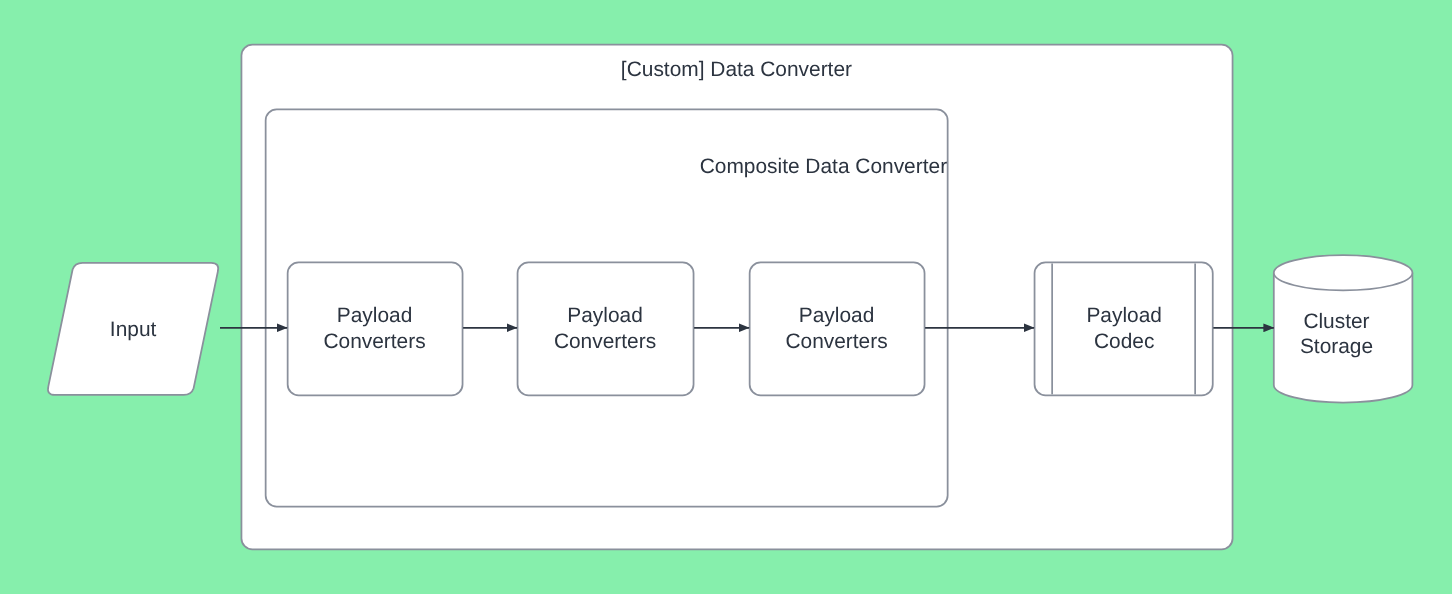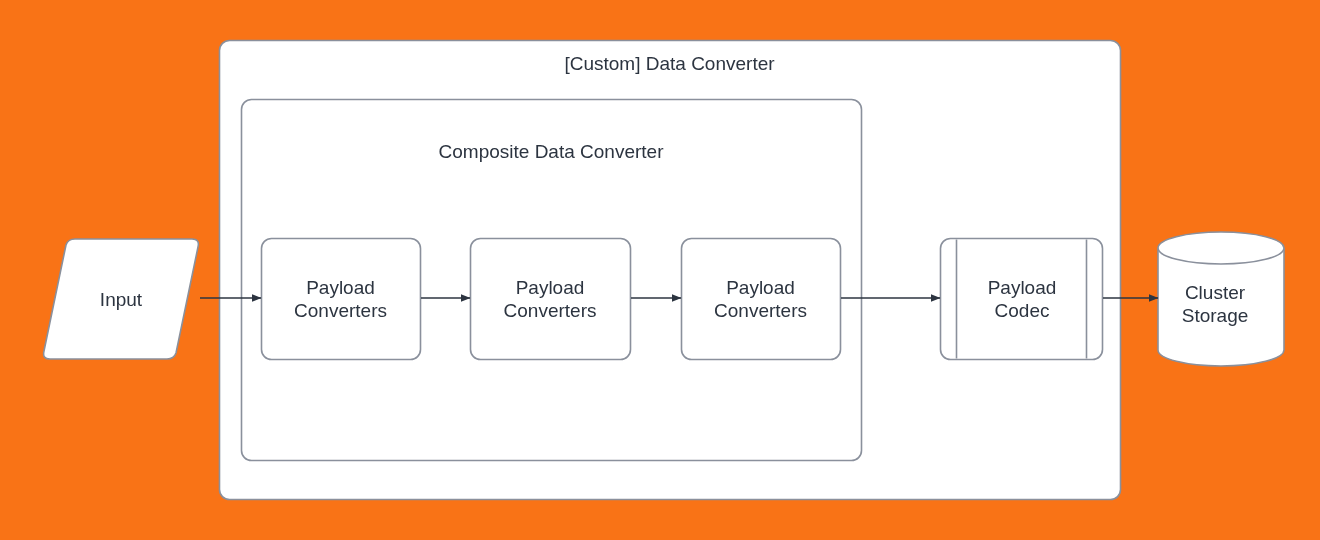--- a/index.html
+++ b/index.html
@@ -11,21 +11,21 @@
     width: 1320px;
     height: 540px;
     font-family: "Liberation Sans", sans-serif;
     color: #2c3440;
     overflow: hidden;
   }
   #diagram-root {
     position: relative;
     width: 1320px;
     height: 540px;
-    background: #f97316;
+    background: #86efac;
   }
   #diagram-svg {
     position: absolute;
     left: 0;
     top: 0;
     width: 1320px;
     height: 540px;
   }
   .node-label {
     position: absolute;
@@ -102,21 +102,21 @@
 
     <line x1="631" y1="298" x2="681" y2="298" stroke="#2c3440" stroke-width="1.6" marker-end="url(#arrowhead)"></line>
 
     <line x1="841" y1="298" x2="940" y2="298" stroke="#2c3440" stroke-width="1.6" marker-end="url(#arrowhead)"></line>
 
     <line x1="1103" y1="298" x2="1158" y2="298" stroke="#2c3440" stroke-width="1.6" marker-end="url(#arrowhead)"></line>
   </svg>
 
   <div class="container-title" style="left:219px; top:52px; width:901px;">[Custom] Data Converter</div>
 
-  <div class="container-title" style="left:241px; top:140px; width:620px;">Composite Data Converter</div>
+  <div class="container-title" style="left:241px; top:140px; width:620px;text-align:right;">Composite Data Converter</div>
 
   <div class="node-label" style="left:42px; top:238px; width:158px; height:122px;">Input</div>
 
   <div class="node-label" style="left:261px; top:238px; width:159px; height:122px;">Payload
 Converters</div>
 
   <div class="node-label" style="left:470px; top:238px; width:160px; height:122px;">Payload
 Converters</div>
 
   <div class="node-label" style="left:681px; top:238px; width:159px; height:122px;">Payload

